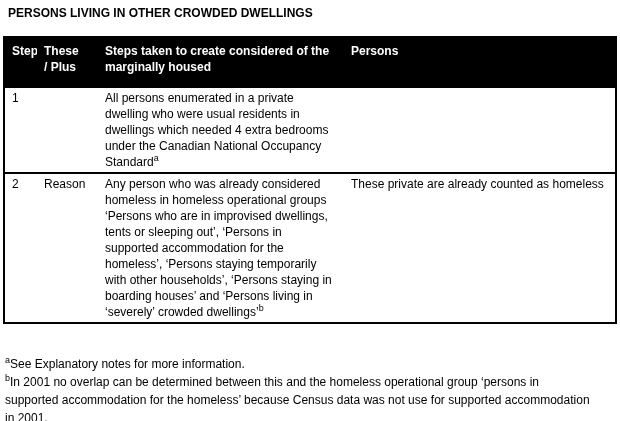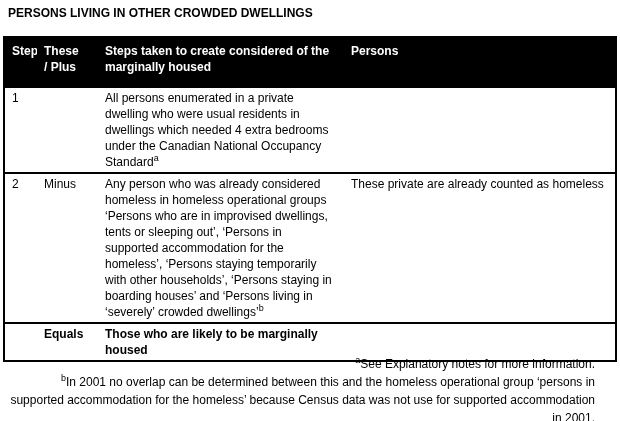--- a/index.html
+++ b/index.html
@@ -42,21 +42,21 @@
   tr.row-1 { height: 84px; }
   tr.row-2 { height: 147px; }
   tr.row-3 { height: 35px; }
   tr.row-3 td { font-weight: 700; }
   sup { font-size: 9px; line-height: 0; }
   .footnotes {
     position: absolute; top: 355px; left: 5px;
     width: 590px;
     font-size: 12px; line-height: 18px;
   }
-  .footnotes p { margin: 0; text-align: right; }
+  .footnotes p { margin: 0; }
 </style>
 </head>
 <body>
 
 <h1 class="title">PERSONS LIVING IN OTHER CROWDED DWELLINGS</h1>
 
 <table class="estimates">
   <colgroup>
     <col class="c1">
       <col class="c2">
@@ -73,29 +73,23 @@
   </thead>
   <tbody>
     <tr class="row-1">
       <td>1</td>
       <td></td>
       <td><span>All persons enumerated in a private dwelling who were usual residents in dwellings which needed 4 extra bedrooms under the Canadian National Occupancy Standard</span><sup>a</sup></td>
       <td></td>
     </tr>
     <tr class="row-2">
       <td>2</td>
-      <td>Minus</td>
+      <td>Reason</td>
       <td><span>Any person who was already considered homeless in homeless operational groups ‘Persons who are in improvised dwellings, tents or sleeping out’, ‘Persons in supported accommodation for the homeless’, ‘Persons staying temporarily with other households’, ‘Persons staying in boarding houses’ and ‘Persons living in ‘severely’ crowded dwellings’</span><sup>b</sup></td>
       <td>These private are already counted as homeless</td>
-    </tr>
-    <tr class="row-3">
-      <td></td>
-      <td>Equals</td>
-      <td><span>Those who are likely to be marginally housed</span><sup></sup></td>
-      <td></td>
     </tr>
   </tbody>
 </table>
 
 <div class="footnotes">
   <p><sup>a</sup><span>See Explanatory notes for more information.</span></p>
   <p><sup>b</sup><span>In 2001 no overlap can be determined between this and the homeless operational group ‘persons in supported accommodation for the homeless’ because Census data was not use for supported accommodation in 2001.</span></p>
 </div>
 
 </body></html>

